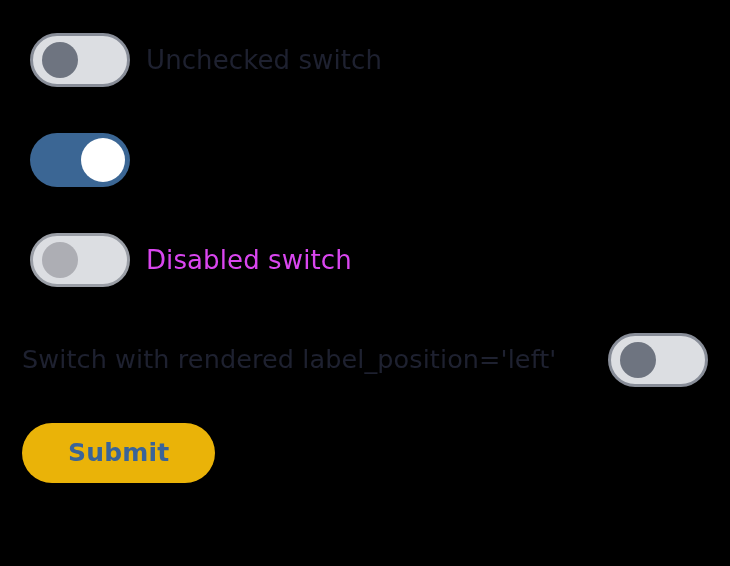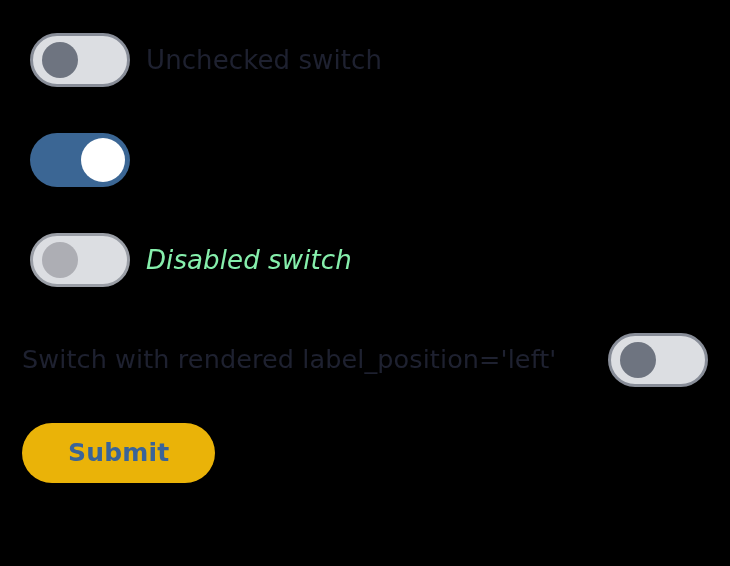--- a/index.html
+++ b/index.html
@@ -90,22 +90,21 @@
 
   
   .switch-label {
     font-size: 26px;
     line-height: 1;
     color: #1e2130;
     letter-spacing: 0.1px;
     white-space: nowrap;
   }
   .switch-label.muted {
-    color: #86efac;
-    font-style: italic;
+    color: #d946ef;
   }
 
   
   #row-unchecked { left: 30px;  top: 33px;  }
   #row-checked   { left: 30px;  top: 133px; }
   #row-disabled  { left: 30px;  top: 233px; }
 
   #row-left-label {
     left: 22px;
     top: 333px;

